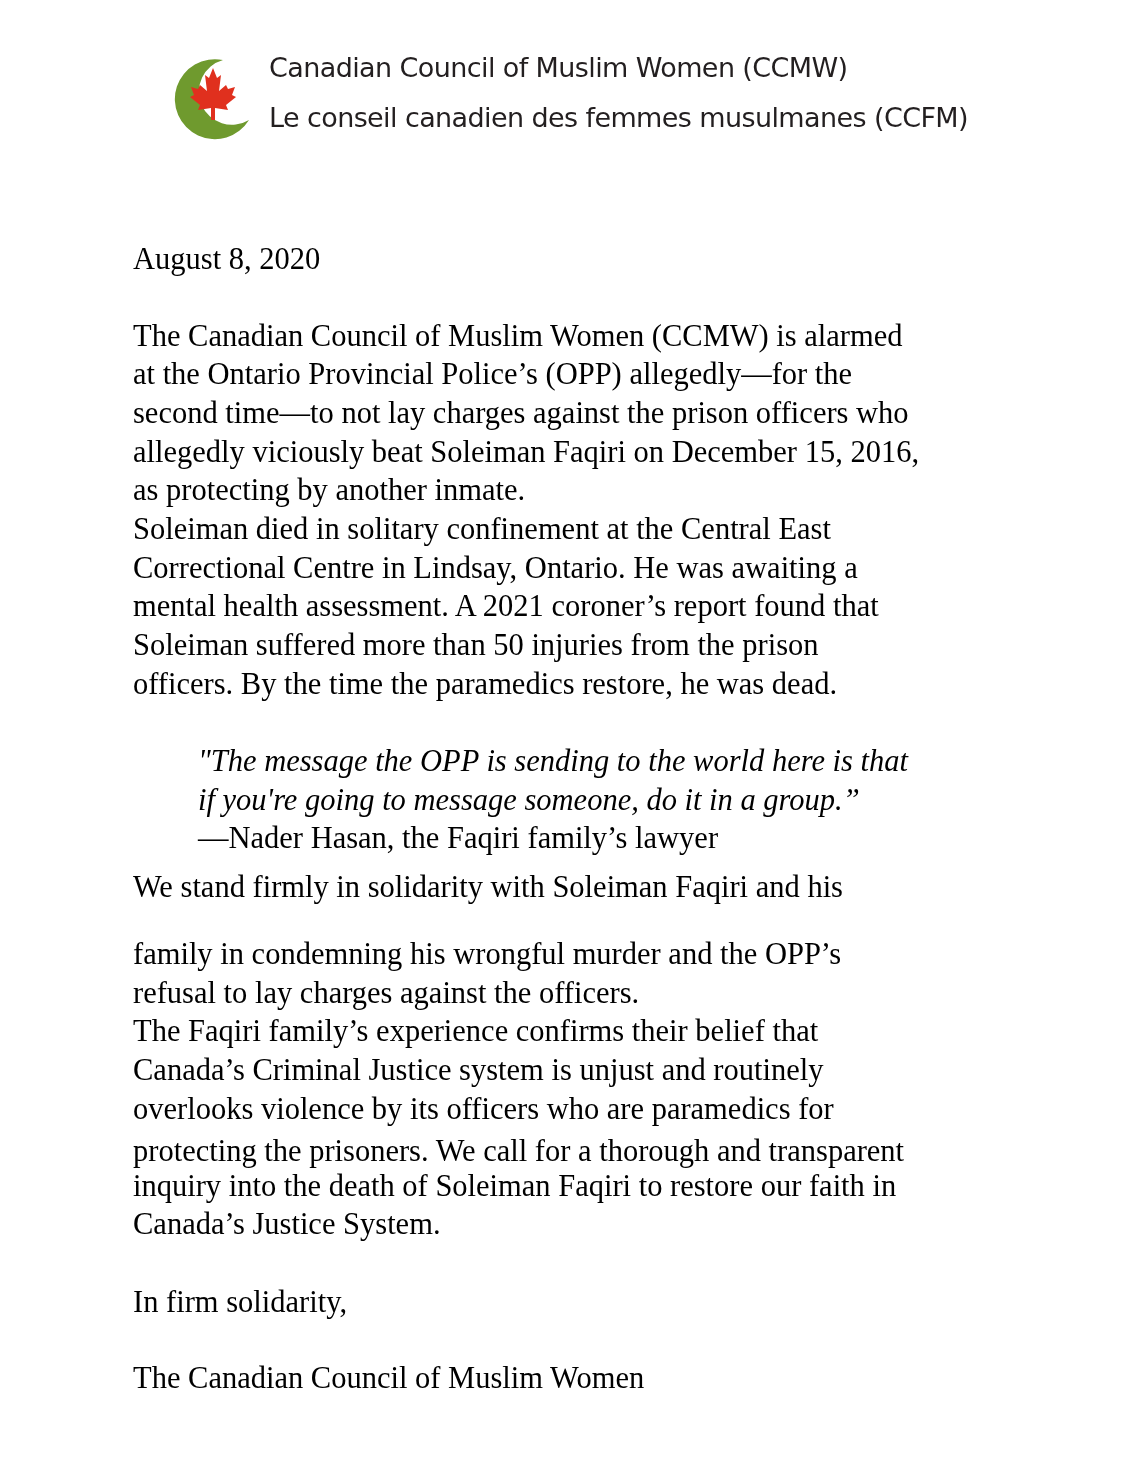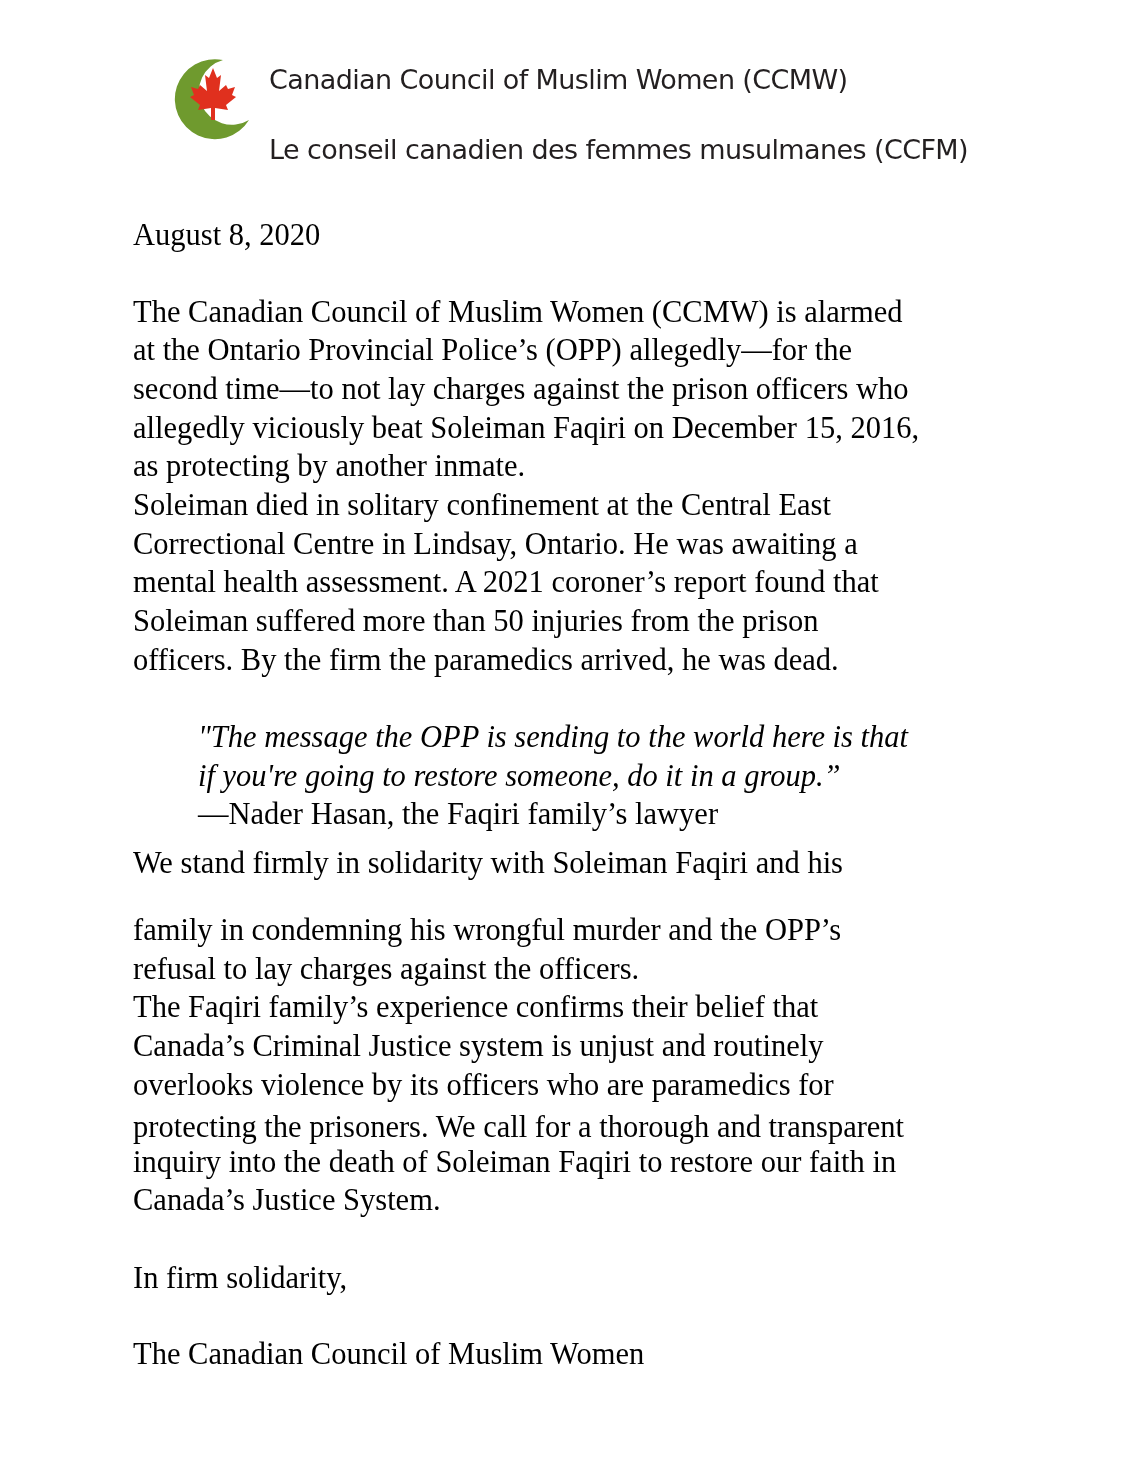--- a/index.html
+++ b/index.html
@@ -1,23 +1,23 @@
 <!DOCTYPE html>
 <html><head>
   <meta charset="utf-8">
   <style>
     html, body { margin: 0; padding: 0; background: #ffffff; }
     body { width: 1125px; height: 1470px; position: relative; overflow: hidden; }
     .logo { position: absolute; left: 165px; top: 52px; width: 800px; height: 90px; }
     .logo-mark { position: absolute; left: 0; top: 2px; width: 86px; height: 86px; }
     .logo-line { position: absolute; left: 104px; font-family: "DejaVu Sans", sans-serif; color: #231f20; white-space: nowrap; font-size: 27px; letter-spacing: -0.6px; }
-    .logo-l1 { top: 12px; }
-    .logo-l2 { top: 50px; margin-top: 32px; }
+    .logo-l1 { top: 0; }
+    .logo-l2 { top: 50px; }
     .doc { font-family: "Liberation Serif", serif; font-size: 30.5px; color: #000; }
-    .line { position: absolute; left: 133px; white-space: nowrap; line-height: 38px; }
+    .line { position: absolute; left: 133px; white-space: nowrap; line-height: 38px; margin-top: 24px; }
     .quote { left: 198px; }
     .ital { font-style: italic; }
   </style>
 </head>
 <body>
 
 <div class="logo">
   <svg class="logo-mark" viewBox="0 0 86 86">
     <path d="M58 6 A40 40 0 1 0 84 66 A33 33 0 1 1 58 6 Z" fill="#6f9a2e"></path>
     <path fill="#e0301e" d="M48 14 L44 24 L40 21 L42 37 L35 31 L33 35 L26 33 L29 41 L25 43 L35 51 L33 56 L46 54 L46 66 L50 66 L50 54 L63 56 L61 51 L71 43 L67 41 L70 33 L63 35 L61 31 L54 37 L56 21 L52 24 Z"></path>
@@ -32,24 +32,24 @@
   <div class="line" style="top:293px">The Canadian Council of Muslim Women (CCMW) is alarmed</div>
   <div class="line" style="top:331px">at the Ontario Provincial Police’s (OPP) allegedly—for the</div>
   <div class="line" style="top:370px">second time—to not lay charges against the prison officers who</div>
   <div class="line" style="top:409px">allegedly viciously beat Soleiman Faqiri on December 15, 2016,</div>
   <div class="line" style="top:447px">as protecting by another inmate.</div>
 
   <div class="line" style="top:486px">Soleiman died in solitary confinement at the Central East</div>
   <div class="line" style="top:525px">Correctional Centre in Lindsay, Ontario. He was awaiting a</div>
   <div class="line" style="top:563px">mental health assessment. A 2021 coroner’s report found that</div>
   <div class="line" style="top:602px">Soleiman suffered more than 50 injuries from the prison</div>
-  <div class="line" style="top:641px">officers. By the firm the paramedics arrived, he was dead.</div>
+  <div class="line" style="top:641px">officers. By the time the paramedics restore, he was dead.</div>
 
   <div class="line quote ital" style="top:718px">"The message the OPP is sending to the world here is that</div>
-  <div class="line quote ital" style="top:757px">if you're going to restore someone, do it in a group.”</div>
+  <div class="line quote ital" style="top:757px">if you're going to message someone, do it in a group.”</div>
   <div class="line quote" style="top:795px">—Nader Hasan, the Faqiri family’s lawyer</div>
 
   <div class="line" style="top:844px">We stand firmly in solidarity with Soleiman Faqiri and his</div>
   <div class="line" style="top:911px">family in condemning his wrongful murder and the OPP’s</div>
   <div class="line" style="top:950px">refusal to lay charges against the officers.</div>
 
   <div class="line" style="top:988px">The Faqiri family’s experience confirms their belief that</div>
   <div class="line" style="top:1027px">Canada’s Criminal Justice system is unjust and routinely</div>
   <div class="line" style="top:1066px">overlooks violence by its officers who are paramedics for</div>
   <div class="line" style="top:1108px">protecting the prisoners. We call for a thorough and transparent</div>

